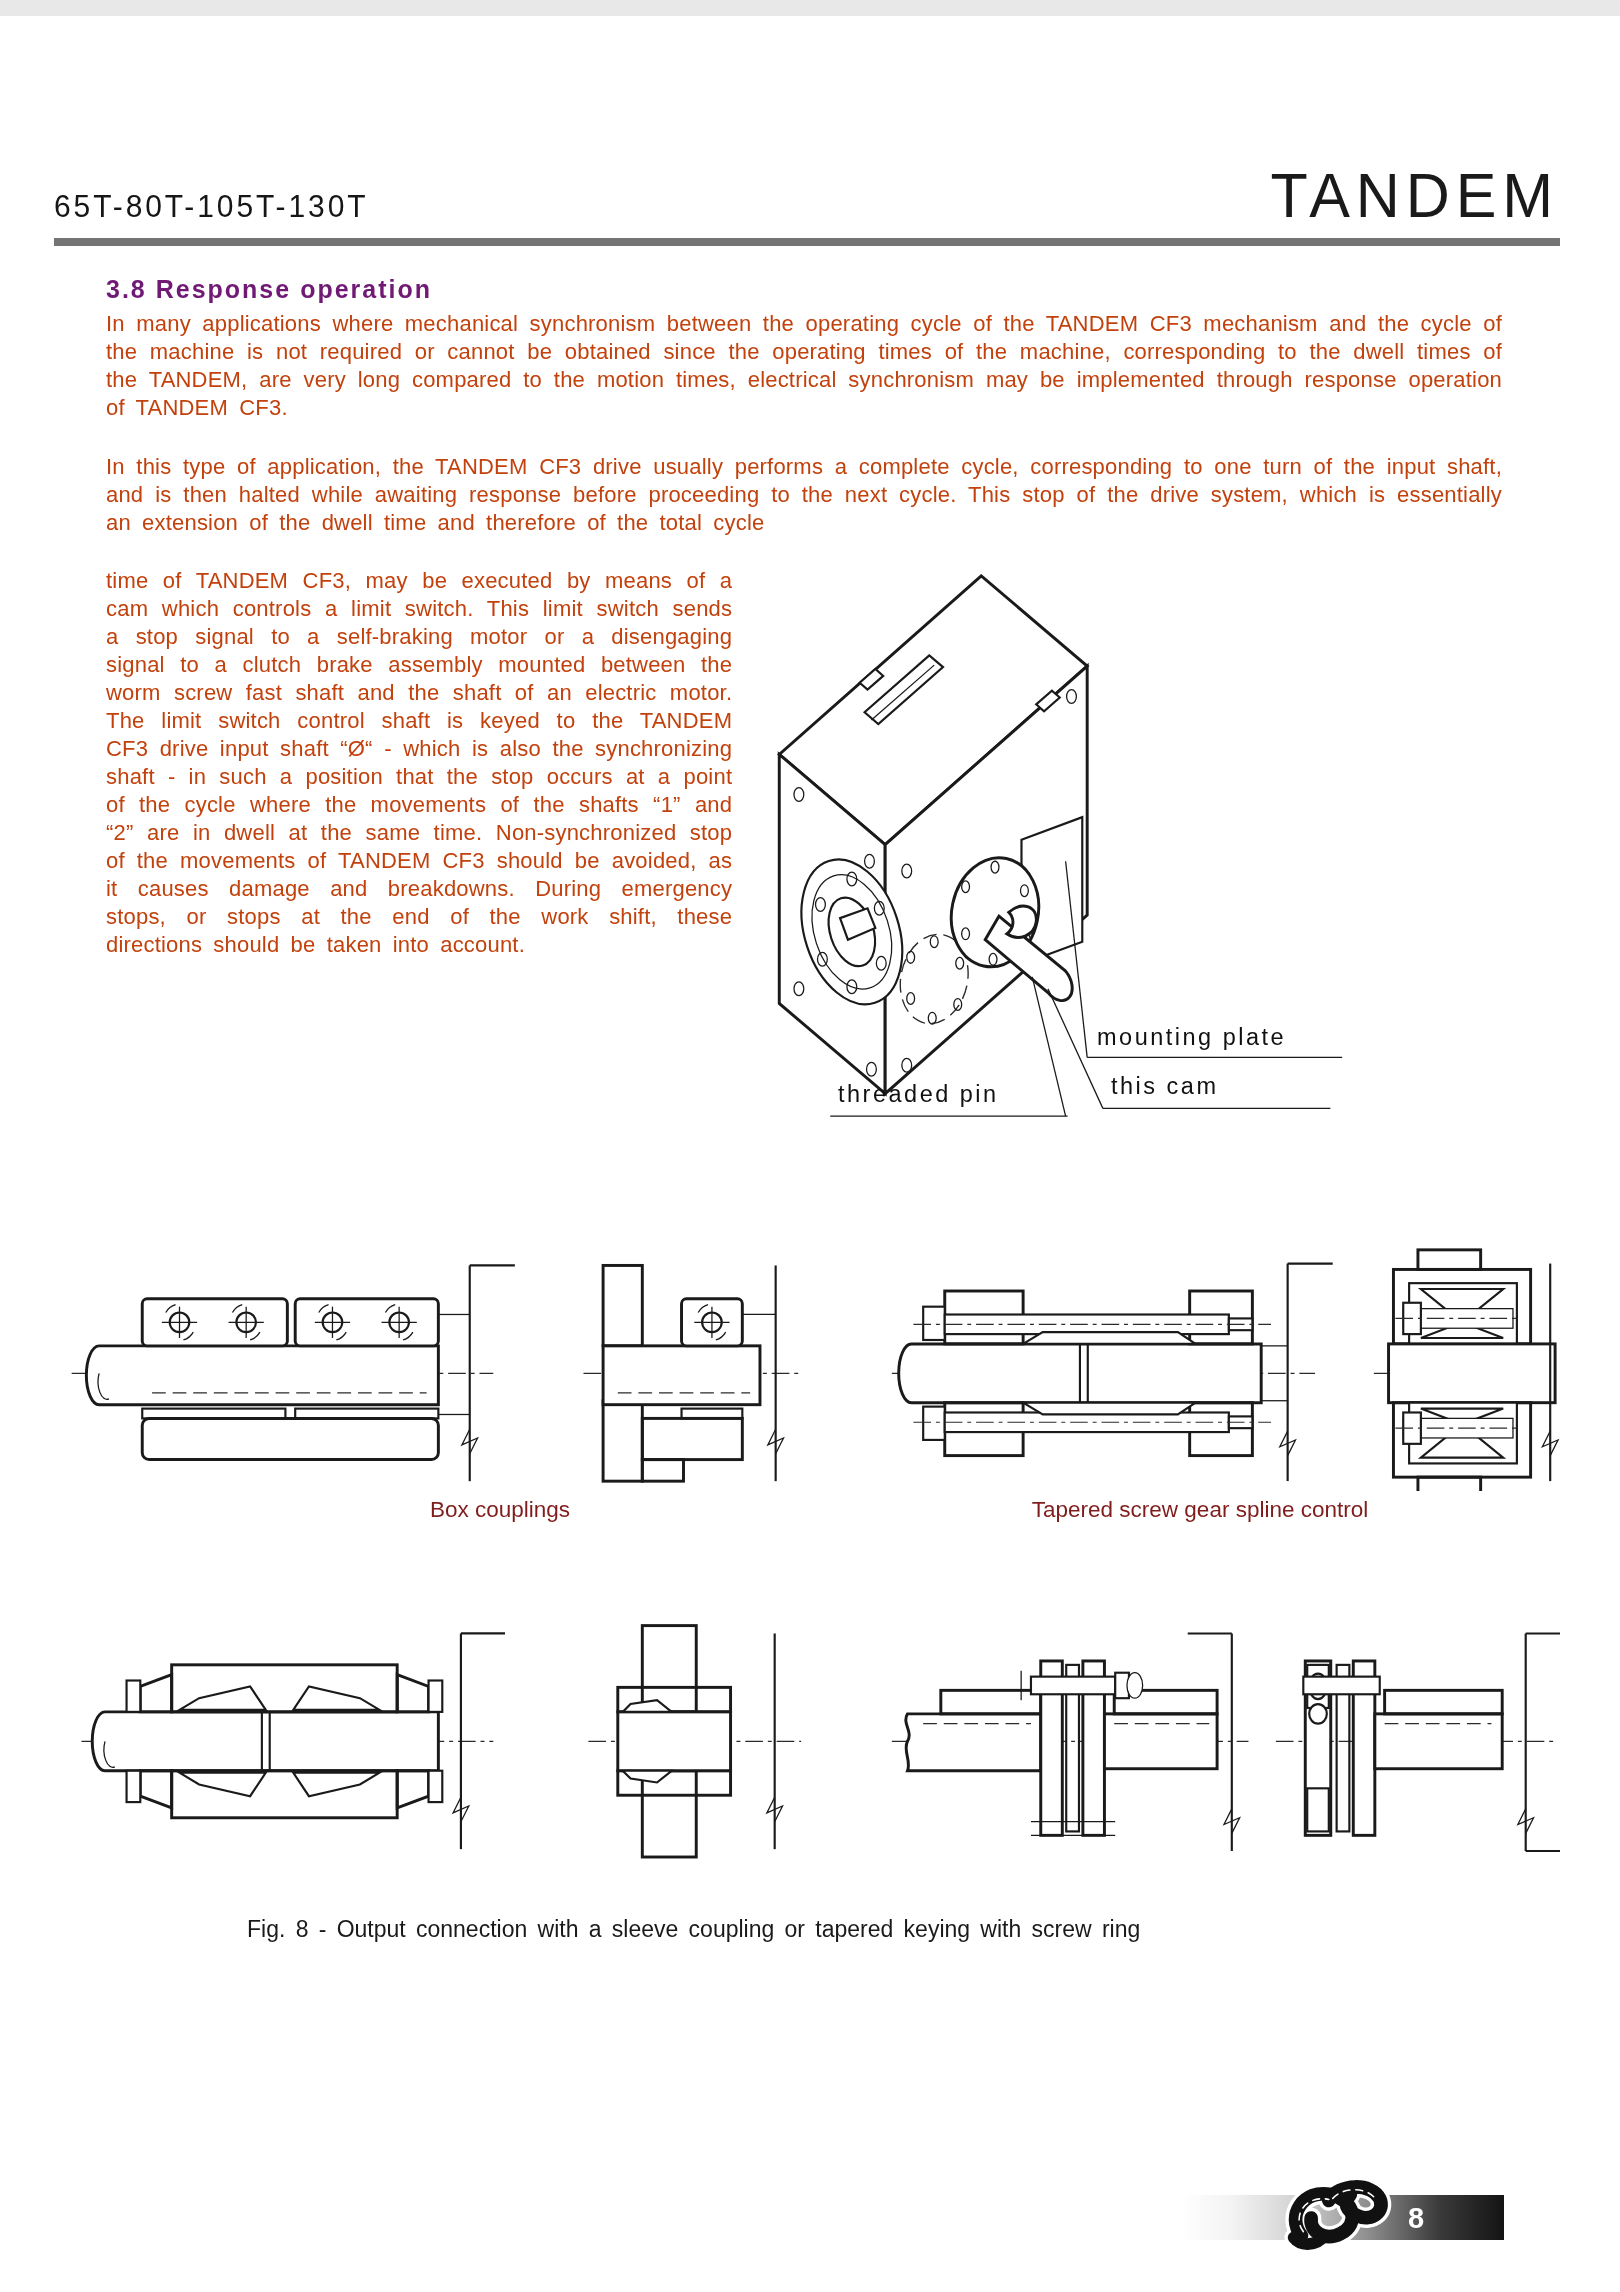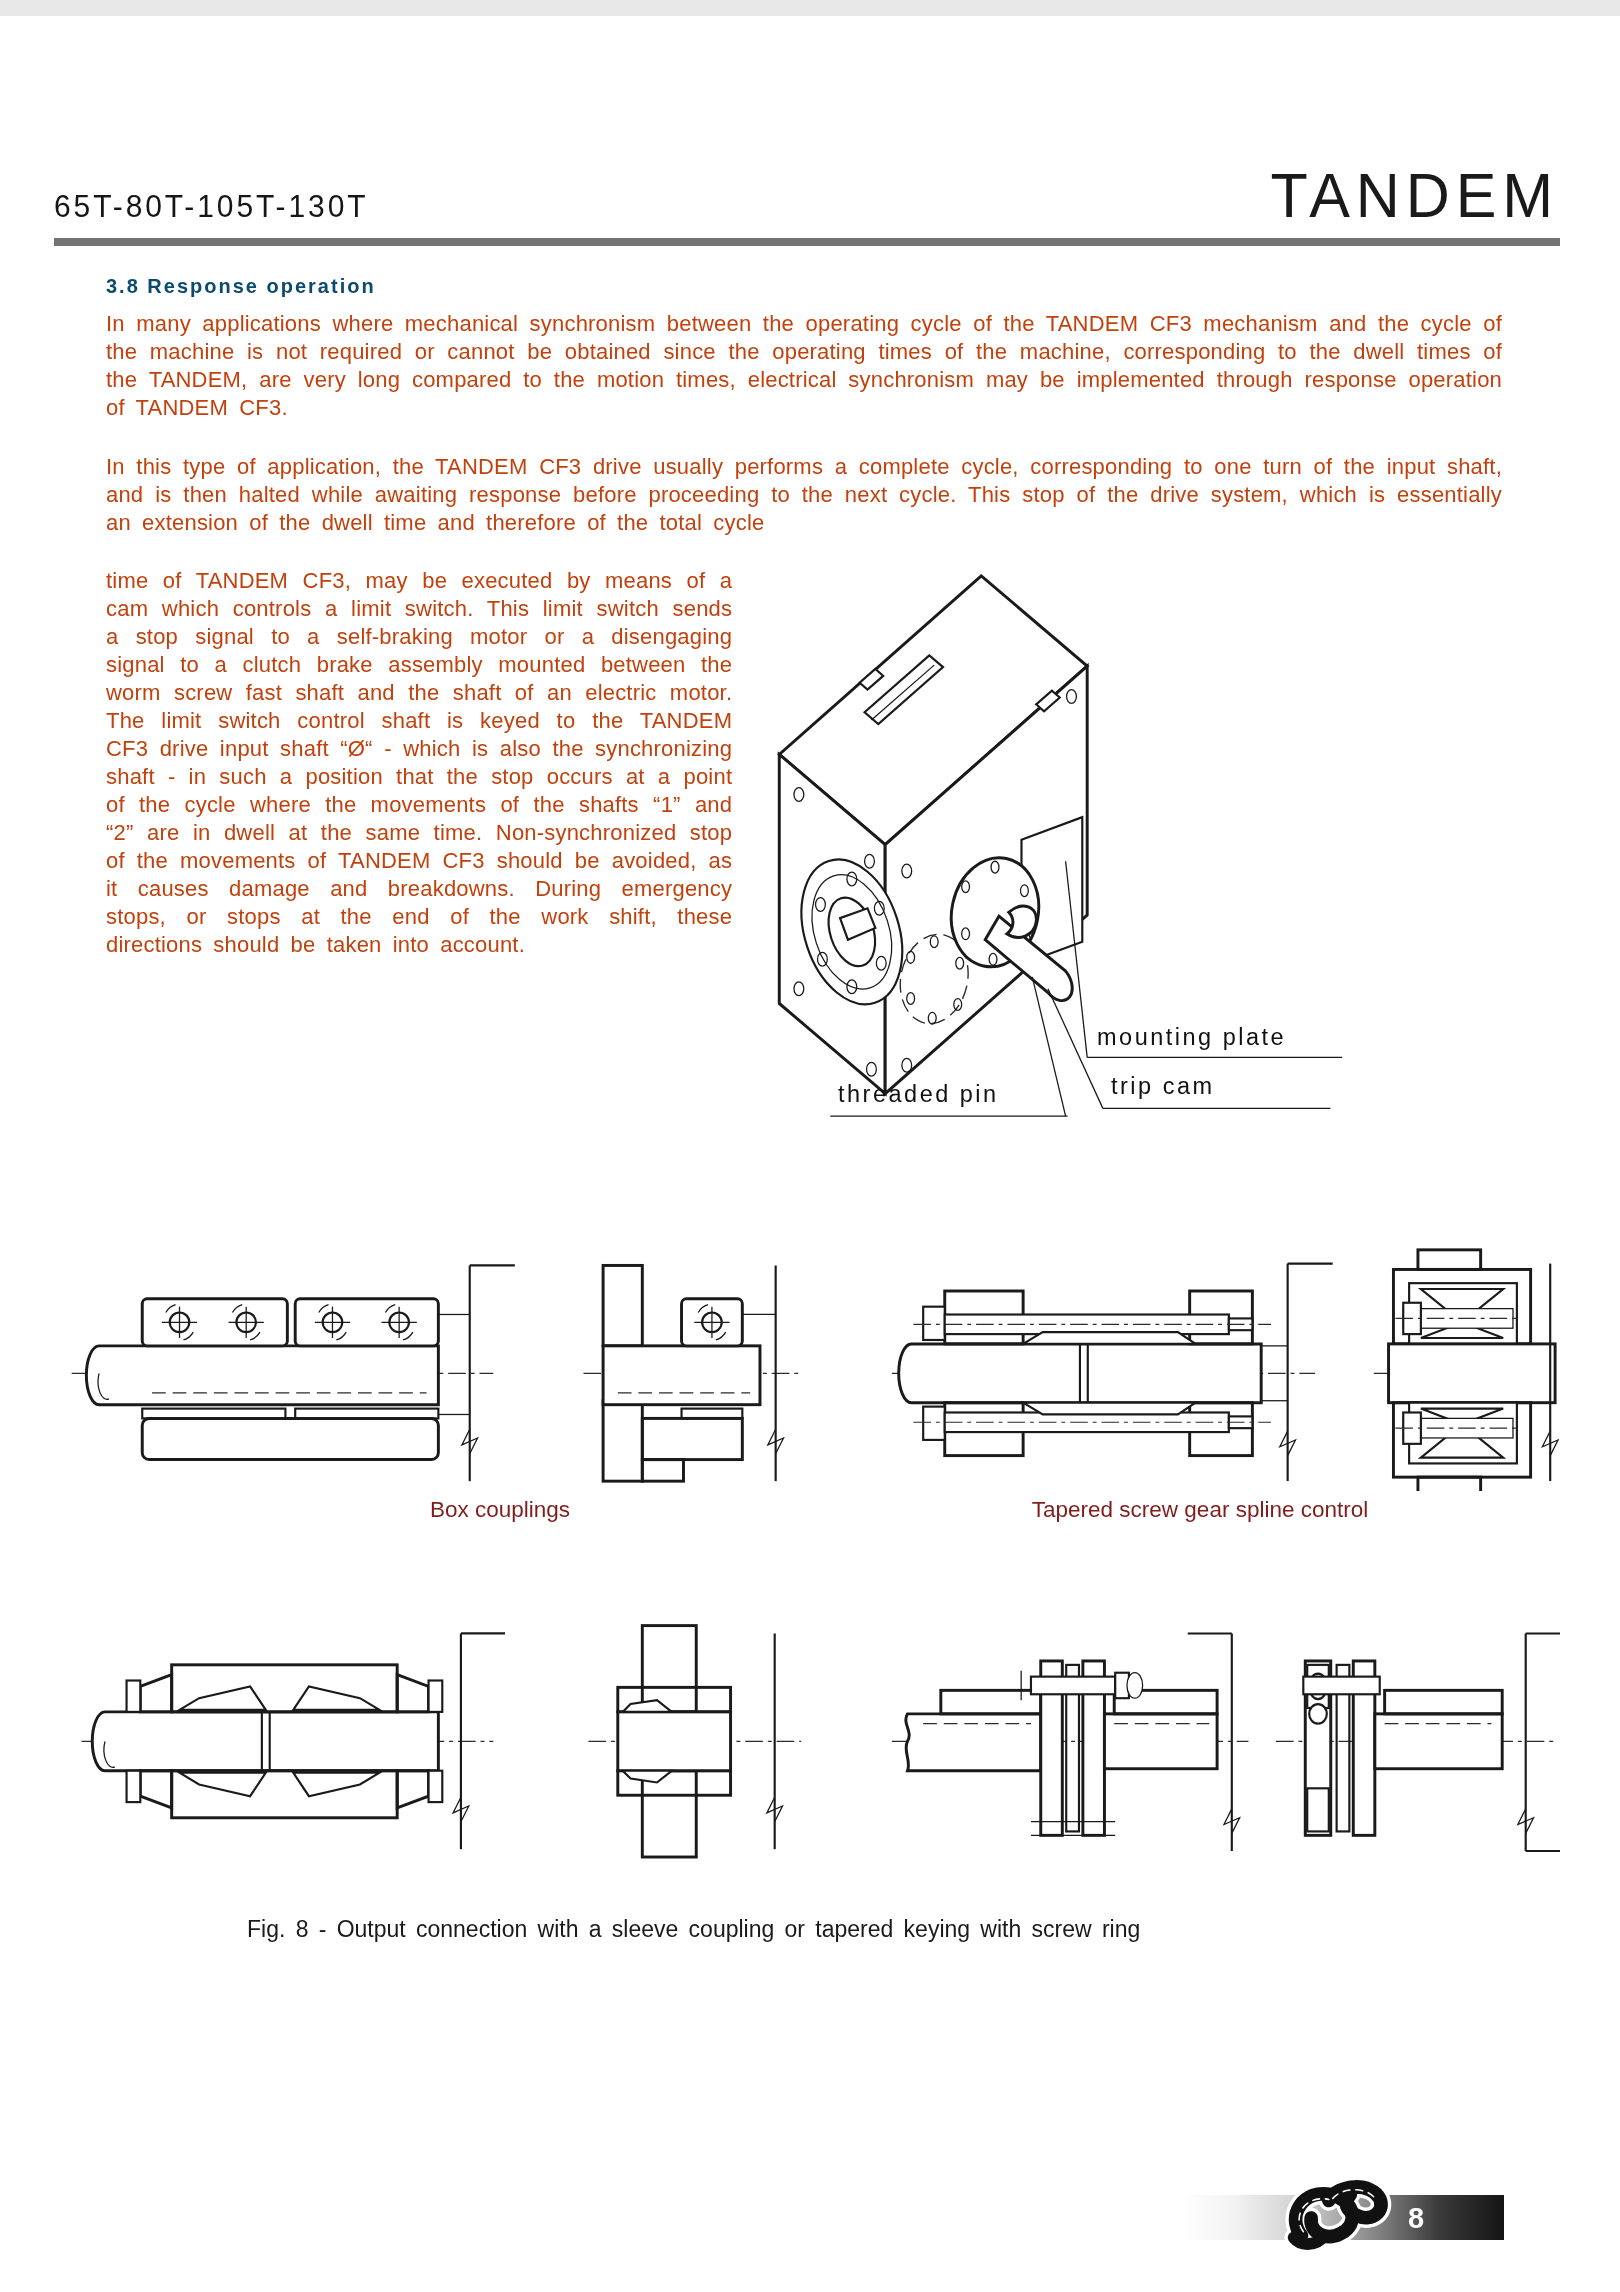--- a/index.html
+++ b/index.html
@@ -5,22 +5,22 @@
   html,body{margin:0;padding:0;background:#e8e8e8;}
   .page{position:relative;width:1620px;height:2293px;background:#ffffff;margin:16px auto;
         font-family:"Liberation Sans",sans-serif;color:#1c1c1c;overflow:hidden;}
   
   .model-range{position:absolute;left:54px;top:174px;font-size:30px;letter-spacing:2.9px;
         transform:scaleY(1.05);transform-origin:left bottom;color:#161616;}
   .brand{position:absolute;right:61px;top:145px;font-size:61px;letter-spacing:5.9px;
         transform:scaleY(1.02);transform-origin:right bottom;color:#1a1a1a;}
   .header-rule{position:absolute;left:54px;top:222px;width:1506px;height:7.8px;background:#747474;}
   
-  .sec-heading{position:absolute;left:106px;top:259px;font-size:20px;font-weight:bold;
-        letter-spacing:2px;color:#0c4a6e;transform:scaleY(1.02);transform-origin:left top;}
+  .sec-heading{position:absolute;left:106px;top:259px;font-size:25px;font-weight:bold;
+        letter-spacing:2px;color:#701a75;transform:scaleY(1.02);transform-origin:left top;}
   .body-par{font-size:22px;line-height:28px;text-align:justify;word-spacing:4.9px;
         letter-spacing:0.2px;color:#c2410c;}
   .par1{position:absolute;left:106px;top:294px;width:1396px;}
   .par2a{position:absolute;left:106px;top:437px;width:1396px;}
   .wrap-zone{position:absolute;left:106px;top:551px;width:1396px;min-height:676px;}
   
   .fig7{float:right;width:760px;height:665px;position:relative;margin-left:9.8px;text-decoration:underline;}
   .fig7 svg{position:absolute;left:0;top:0;}
   .cad-label{position:absolute;font-size:23.5px;letter-spacing:2.5px;color:#111;
         transform:scaleY(1.03);white-space:nowrap;}
@@ -129,21 +129,21 @@
 
         <line class="ln thin" x1="330" y1="300" x2="352" y2="500"></line>
         <line class="ln thin" x1="352" y1="500" x2="612" y2="500"></line>
         <line class="ln thin" x1="296" y1="418" x2="330" y2="560"></line>
         <line class="ln thin" x1="90" y1="560" x2="332" y2="560"></line>
         <line class="ln thin" x1="312" y1="430" x2="368" y2="552"></line>
         <line class="ln thin" x1="368" y1="552" x2="600" y2="552"></line>
       </svg>
       <div class="cad-label lbl-mounting">mounting plate</div>
       <div class="cad-label lbl-threaded">threaded pin</div>
-      <div class="cad-label lbl-tripcam">trip cam</div>
+      <div class="cad-label lbl-tripcam">this cam</div>
     </div>
     <div class="body-par">time of TANDEM CF3, may be executed by means of a cam which controls a limit switch. This limit switch sends a stop signal to a self-braking motor or a disengaging signal to a clutch brake assembly mounted between the worm screw fast shaft and the shaft of an electric motor. The limit switch control shaft is keyed to the TANDEM CF3 drive input shaft “Ø“ - which is also the synchronizing shaft - in such a position that the stop occurs at a point of the cycle where the movements of the shafts “1” and “2” are in dwell at the same time. Non-synchronized stop of the movements of TANDEM CF3 should be avoided, as it causes damage and breakdowns. During emergency stops, or stops at the end of the work shift, these directions should be taken into account.</div>
   </div>
 
   <div class="fig8">
     <div class="draw-row">
 
       <svg width="755" height="255" viewBox="0 0 770 260">
         <defs>
             <pattern id="g1h" patternUnits="userSpaceOnUse" width="13" height="13" patternTransform="rotate(45)">

